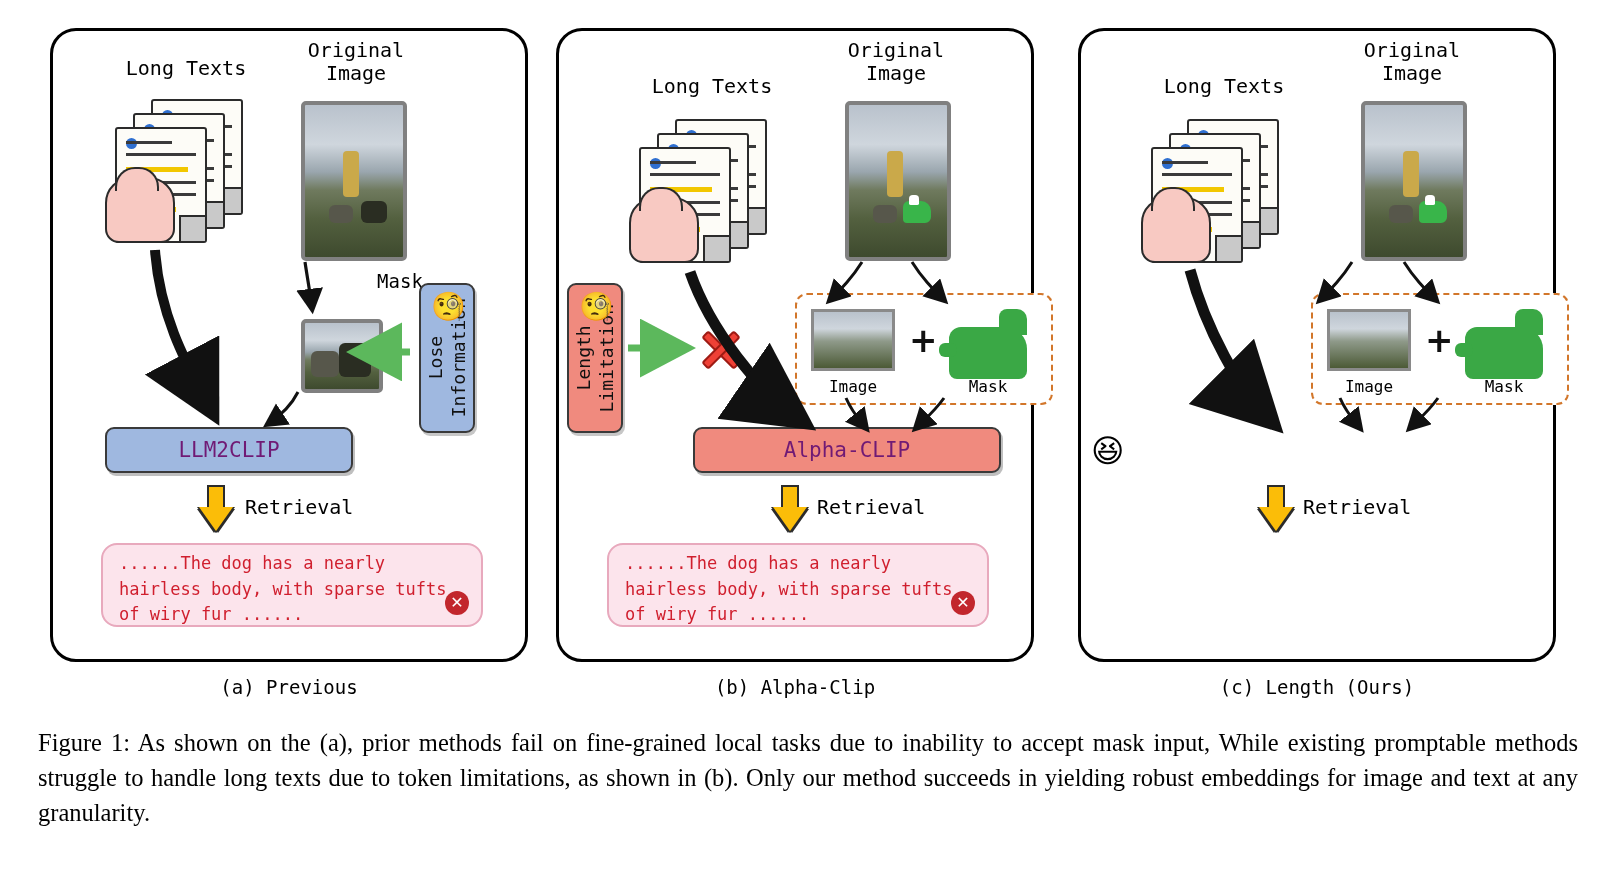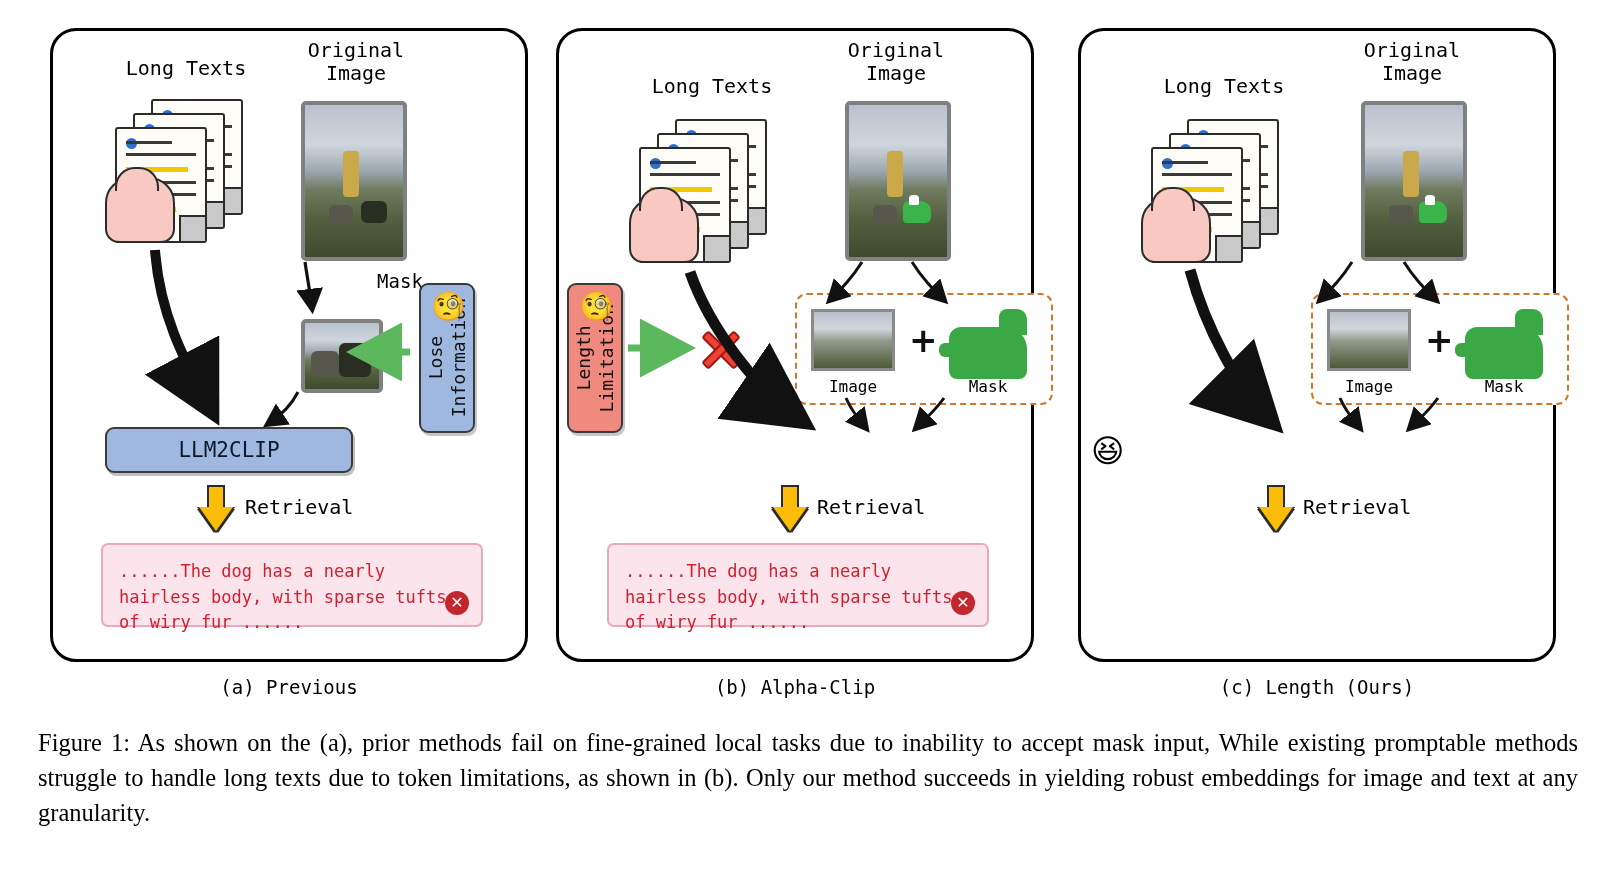--- a/index.html
+++ b/index.html
@@ -218,35 +218,35 @@
     position: absolute;
     height: 46px;
     border: 2px solid #3a3a3a;
     border-radius: 9px;
     box-sizing: border-box;
     display: flex;
     align-items: center;
     justify-content: center;
     font-family: "DejaVu Sans Mono", monospace;
     font-size: 21px;
-    color: #0f172a;
+    color: #701a75;
     box-shadow: 2px 3px 0 rgba(0,0,0,0.25);
   }
   .bar-blue { background: #9fb8e0; }
   .bar-red  { background: #f08a7e; }
   .bar-green{ background: #a8d98a; }
 
   
   .resultbox {
     position: absolute;
     border: 2px solid #e8a9bd;
-    border-radius: 7px;
+    border-radius: 16px;
     background: #fce4ec;
     box-sizing: border-box;
-    padding: 14px 16px;
+    padding: 6px 16px;
     font-family: "DejaVu Sans Mono", monospace;
     font-size: 17px;
     line-height: 1.5;
   }
   .res-red { color: #d01f2e; }
   .res-green { color: #18a03a; }
   .badge {
     position: absolute;
     width: 24px; height: 24px;
     border-radius: 50%;
@@ -496,20 +496,23 @@
         <div class="person" style="left:30px; top:16px; width:11px; height:26px;"></div>
         <div class="dog" style="left:44px; top:38px; width:20px; height:16px;"></div>
         <div class="dog2" style="left:18px; top:40px; width:18px; height:14px;"></div>
       </div>
       <div class="plus" style="left:112px; top:28px;">+</div>
       <div class="maskshape" style="left:152px; top:32px;"></div>
       <div class="sublabel" style="left:14px; top:82px; width:84px;">Image</div>
       <div class="sublabel" style="left:144px; top:82px; width:94px;">Mask</div>
     </div>
 
+    <div class="modelbar bar-red" style="left:134px; top:396px; width:308px;">
+      <span>Alpha-CLIP</span>
+    </div>
 
     <div class="yellow-arrow" style="left:214px; top:454px;">
       <div class="stem"></div>
         <div class="head"></div>
     </div>
     <div class="retr-label" style="left:258px; top:464px;">Retrieval</div>
 
     <div class="resultbox" style="left:48px; top:512px; width:382px; height:84px;">
       <div class="res-red">......The dog has a nearly hairless body, with sparse tufts of wiry fur ......</div>
       <div class="badge badge-x" style="right:12px; bottom:10px;">✕</div>

